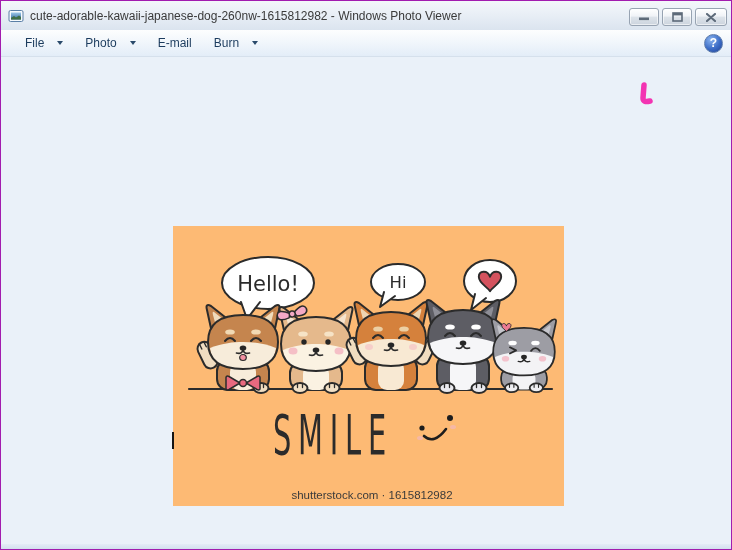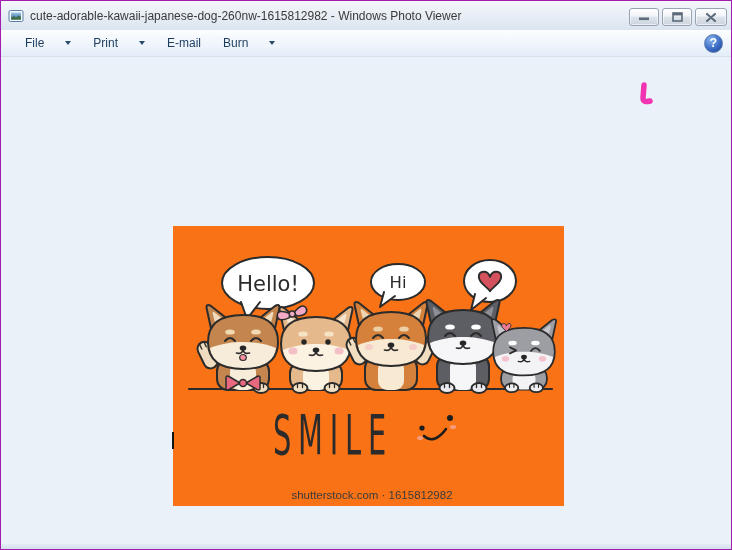--- a/index.html
+++ b/index.html
@@ -28,42 +28,42 @@
   .win-btn.close{width:32px;}
   
   .menubar{
     position:absolute;left:0;top:29px;right:0;height:27px;
     background:linear-gradient(180deg,#fdfefe 0%,#eff5fb 55%,#e3edf8 100%);
     border-bottom:1px solid #d5e0ec;
     display:flex;align-items:center;padding-left:13px;box-sizing:border-box;
   }
   .menu-item{
     display:flex;align-items:center;height:23px;padding:0 11px;
-    font-size:12px;color:#1c3c5e;cursor:default;border-radius:2px;gap:8px;
+    font-size:12px;color:#1c3c5e;cursor:default;border-radius:2px;
   }
   .menu-item .chevron{
     width:0;height:0;margin-left:13px;
     border-left:3.5px solid transparent;border-right:3.5px solid transparent;
     border-top:4px solid #2a4a6b;
   }
   .help-button{
     position:absolute;right:8px;top:4px;width:19px;height:19px;border-radius:50%;
     background:radial-gradient(circle at 35% 28%,#8ab4ef 0%,#3c6cc6 55%,#1e3f92 100%);
     border:1px solid #5c7bab;box-sizing:border-box;
     color:#fff;font-size:12px;font-weight:bold;line-height:17px;text-align:center;
   }
   
   .content{position:absolute;left:0;top:56px;right:0;bottom:0;background:#eaf1f9;}
   .bottom-edge{
     position:absolute;left:0;right:0;bottom:0;height:5px;
     background:linear-gradient(180deg,#e4ecf6 0%,#d3dfee 100%);
   }
   .photo{
     position:absolute;left:172px;top:169px;width:391px;height:280px;
-    background:#f97316;
+    background:#fdba74;
   }
   .photo svg{display:block;}
   .text-cursor{position:absolute;left:171px;top:431px;width:2px;height:17px;background:#151515;}
   .pink-mark{position:absolute;left:632px;top:78px;width:26px;height:30px;}
 </style>
 </head>
 <body>
 
 <div class="window">
 
@@ -100,21 +100,21 @@
       </button>
     </div>
   </div>
 
   <div class="menubar">
     <div class="menu-item">
       <span>File</span>
       <span class="chevron"></span>
     </div>
     <div class="menu-item">
-      <span>Print</span>
+      <span>Photo</span>
       <span class="chevron"></span>
     </div>
     <div class="menu-item">
       <span>E-mail</span>
     </div>
     <div class="menu-item">
       <span>Burn</span>
       <span class="chevron"></span>
     </div>
     <div class="help-button">

